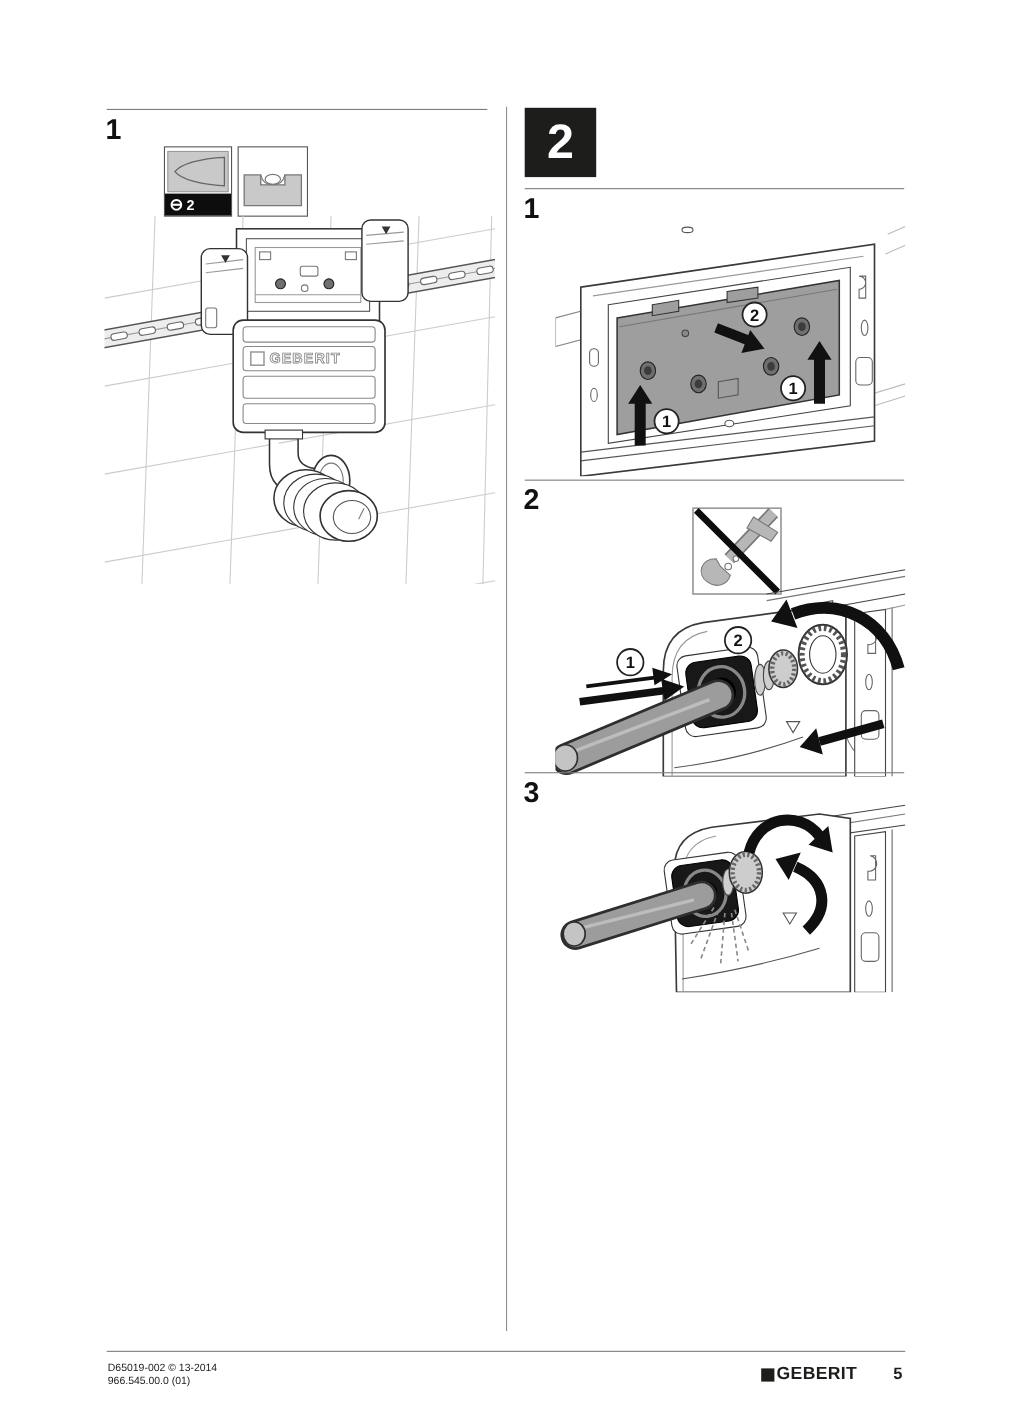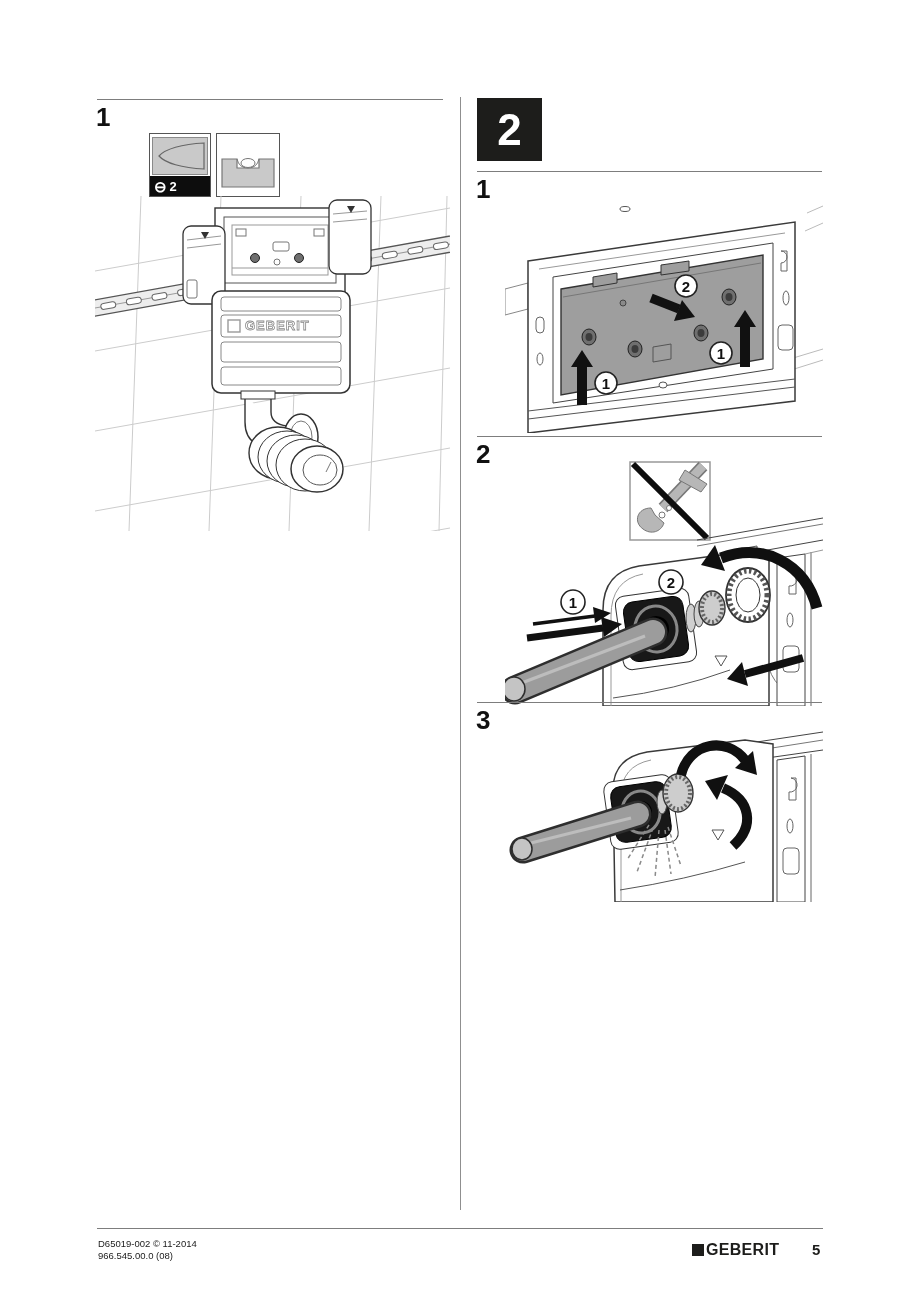--- a/index.html
+++ b/index.html
@@ -355,22 +355,22 @@
       <polygon points="252,45 230,38 248,21" fill="#101010"></polygon>
     </g>
     <g>
       <path d="M228,116 C250,96 246,70 218,58" fill="none" stroke="#101010" stroke-width="10"></path>
       <polygon points="200,51 223,45 212,70" fill="#101010"></polygon>
     </g>
   </svg>
 
   <div class="rule" style="left:97px;top:1228px;width:726px;"></div>
   <div class="footer-codes">
-    <div>D65019-002 © 11-2014</div>
-    <div>966.545.00.0 (08)</div>
+    <div>D65019-002 © 13-2014</div>
+    <div>966.545.00.0 (01)</div>
   </div>
   <div class="footer-logo">
     <span class="sq"></span>
     <span class="wordmark">GEBERIT</span>
   </div>
   <div class="footer-page">5</div>
 
 </div>
 
 </body></html>

